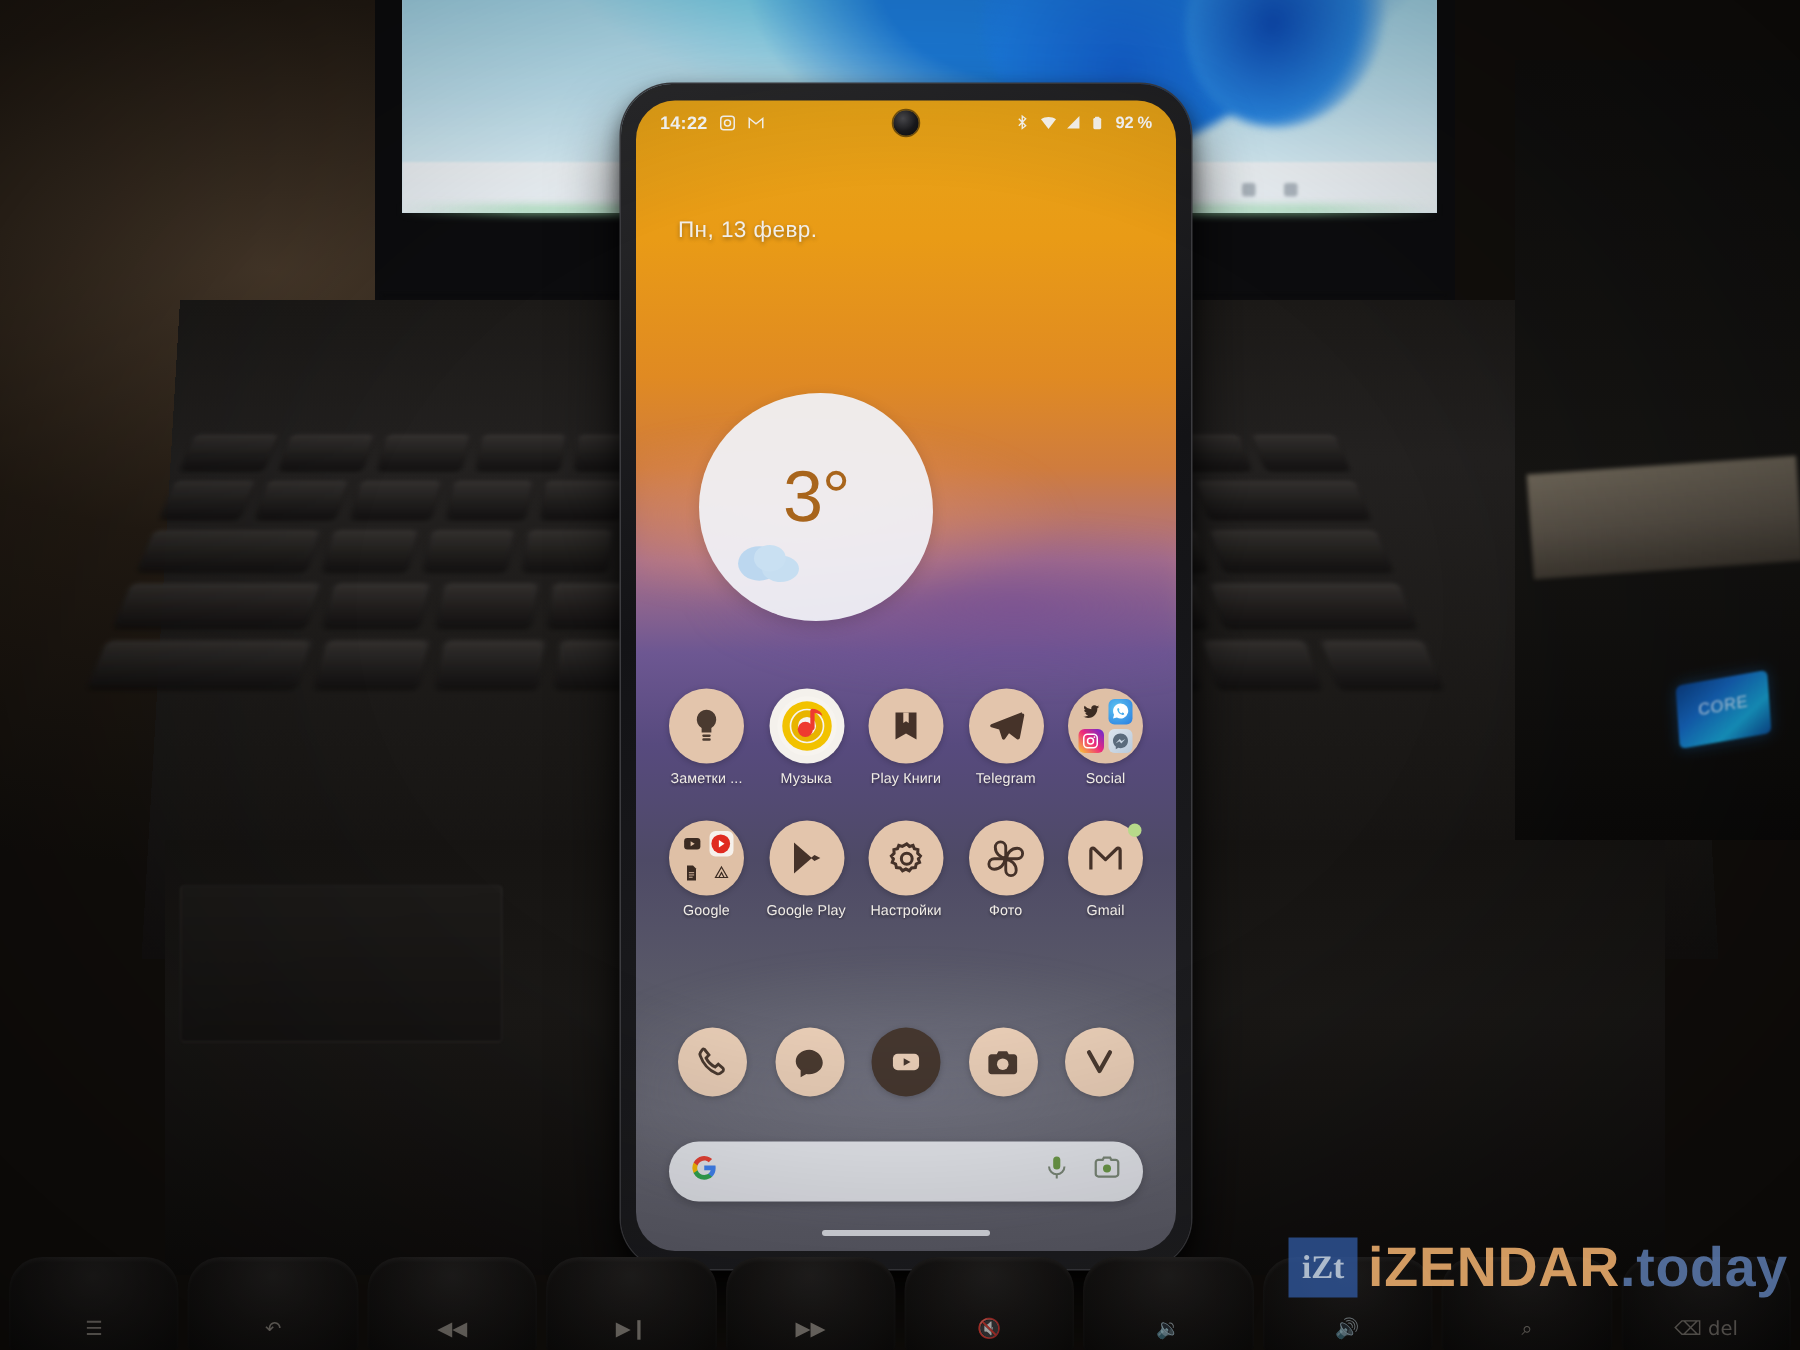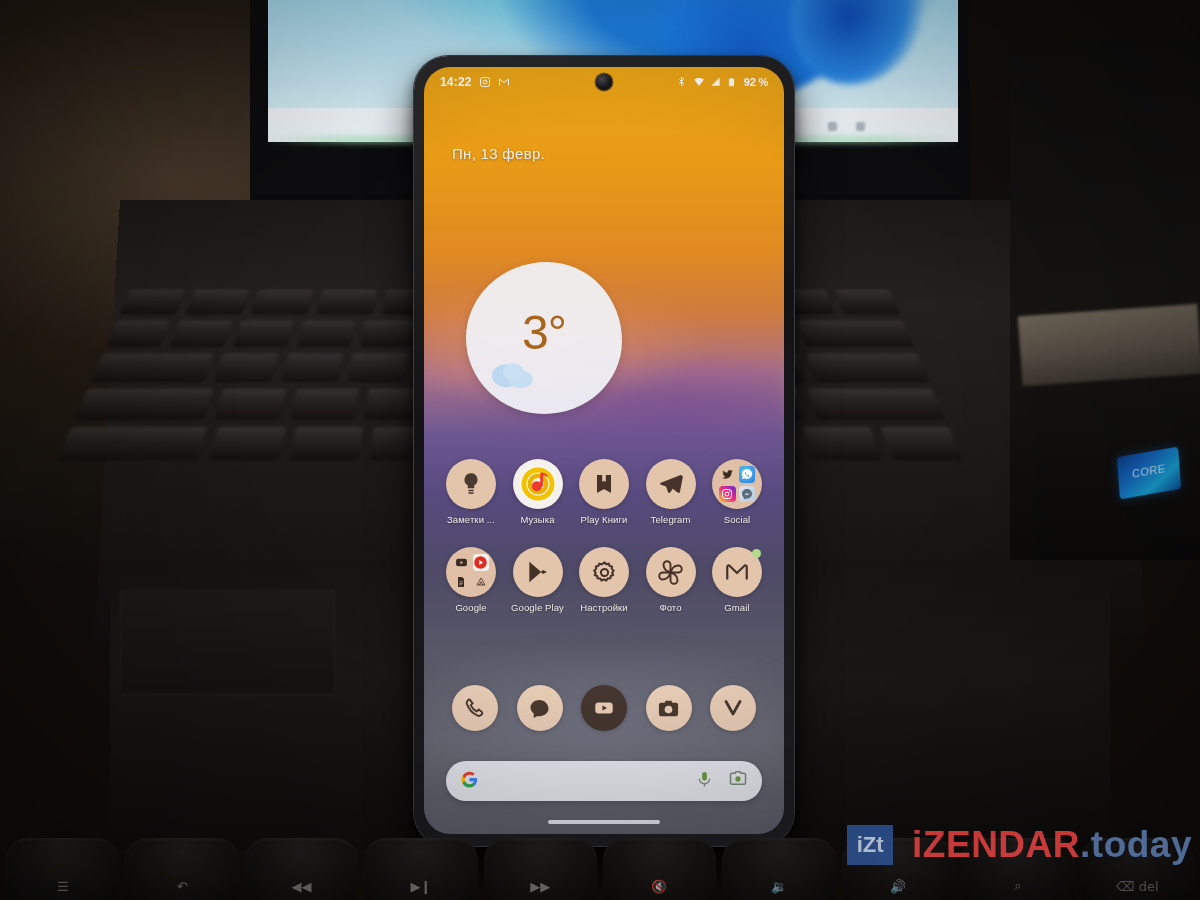--- a/index.html
+++ b/index.html
@@ -341,27 +341,27 @@
     display: flex; align-items: center; gap: 7px;
     z-index: 40;
     opacity: .82;
   }
   .wm-badge {
     width: 46px; height: 40px;
     background: #2f5598;
     color: #cfe0f5;
     font-size: 22px; font-weight: 700;
     display: flex; align-items: center; justify-content: center;
-    font-family: Liberation Sans, sans-serif;
+    font-family: Liberation Serif, serif;
   }
   .wm-text {
     font-size: 37px; font-weight: 700; letter-spacing: .5px;
     font-family: "Liberation Sans", sans-serif;
   }
-  .wm-a { color: #ef4444; margin-left: 12px; }
+  .wm-a { color: #fdba74; }
   .wm-b { color: #5f7fb5; font-weight: 700; }
 
   .vignette {
     position: absolute; inset: 0;
     pointer-events: none;
     background: radial-gradient(ellipse 900px 700px at 50% 45%, rgba(0,0,0,0) 40%, rgba(0,0,0,.45) 100%);
     z-index: 30;
   }
 </style>
 </head>

